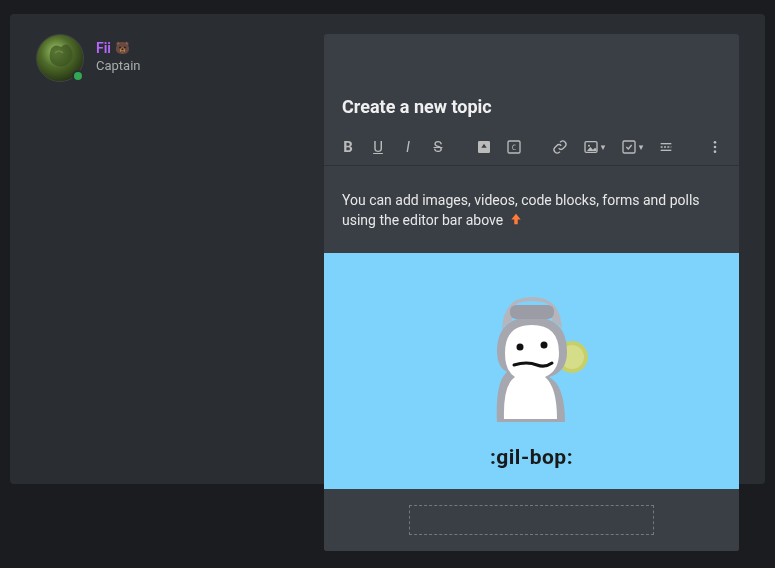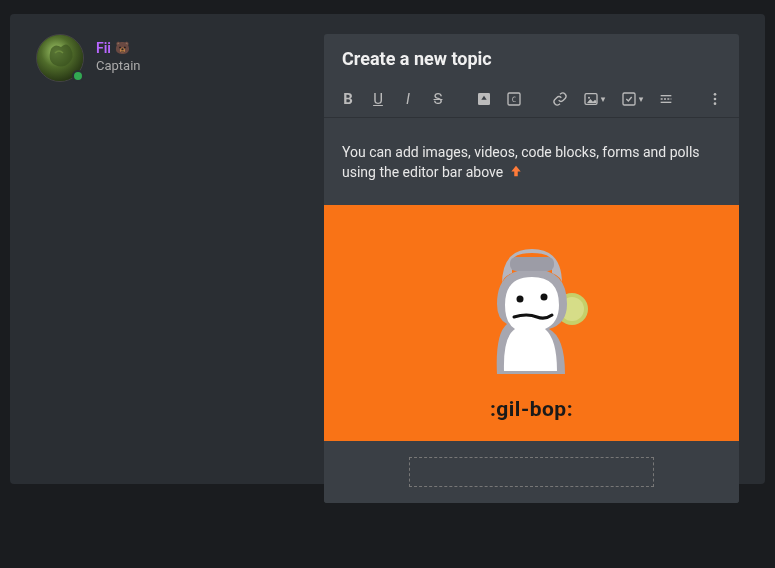--- a/index.html
+++ b/index.html
@@ -79,20 +79,21 @@
     background: #3a3f45;
     border-radius: 3px;
     display: flex;
     flex-direction: column;
   }
   .editor-title {
     padding: 14px 9px 12px 18px;
     font-size: 18px;
     font-weight: 700;
     color: #f0f0f0;
+    margin-top: 48px;
   }
   .toolbar {
     display: flex;
     align-items: center;
     gap: 4px;
     padding: 4px 10px;
     background: #3a3f45;
   }
   .tb-group { display: flex; gap: 2px; }
   .tb-btn {
@@ -119,21 +120,21 @@
     color: #e8e8e8;
     font-size: 14px;
     line-height: 1.45;
   }
   .arrow-up {
     display: inline-block;
     vertical-align: middle;
     margin-left: 2px;
   }
   .emote-preview {
-    background: #f97316;
+    background: #7dd3fc;
     padding: 24px 0 20px 0;
     display: flex;
     flex-direction: column;
     align-items: center;
     gap: 14px;
     margin-top: 1px;
   }
   .emote-img { position: relative; }
   .emote-label {
     font-size: 21px;

